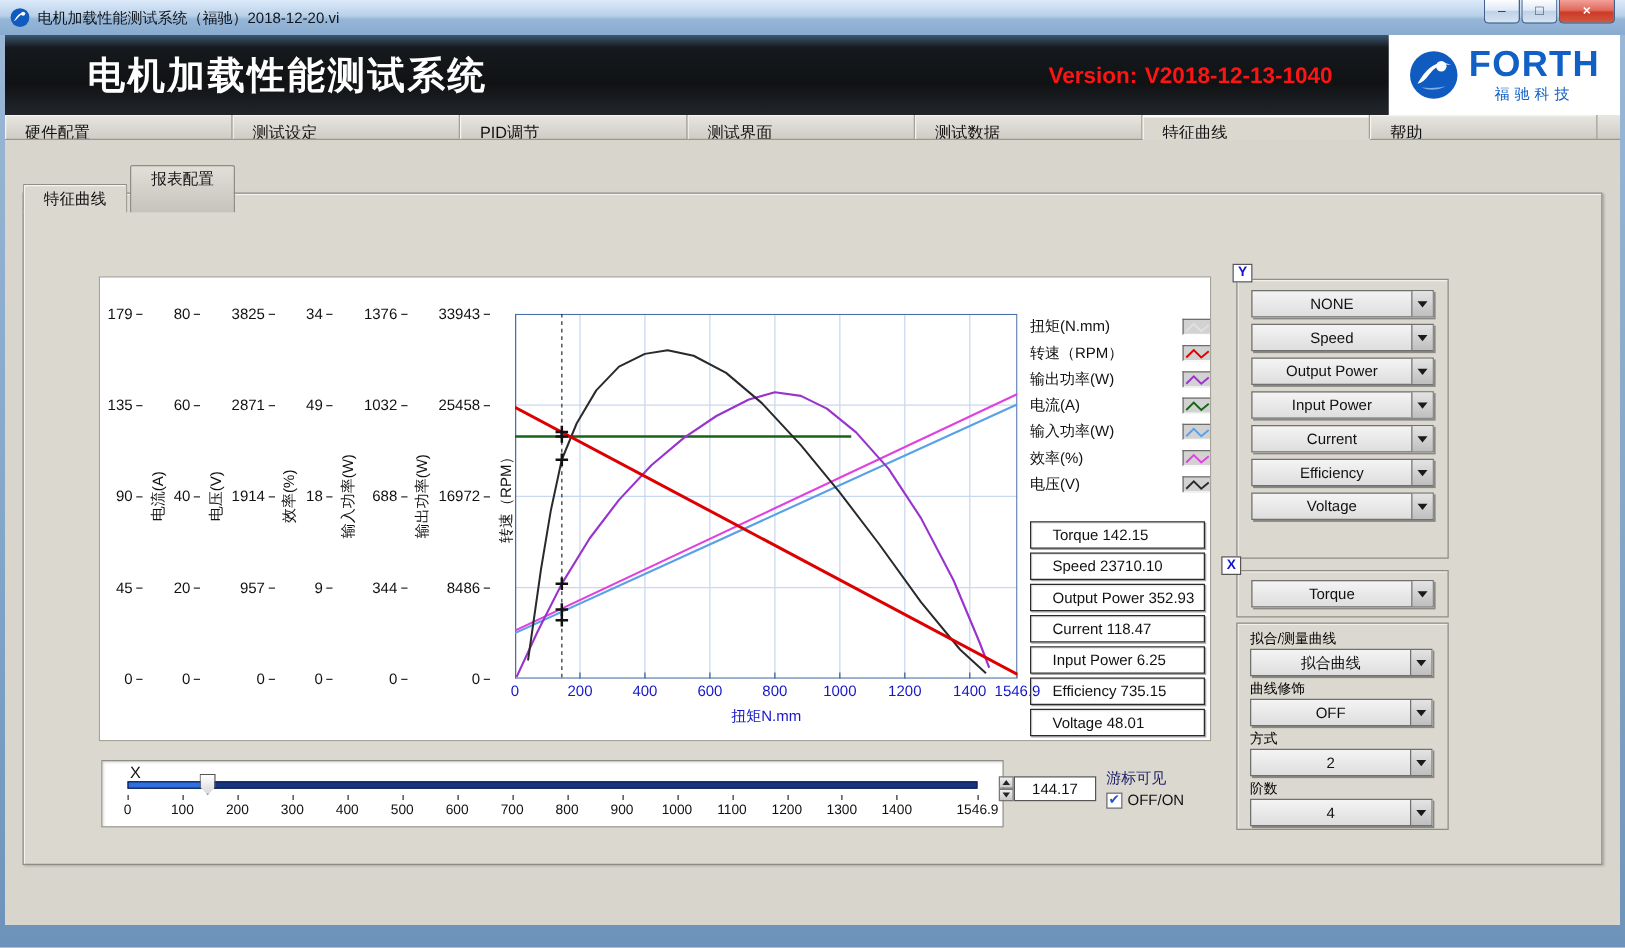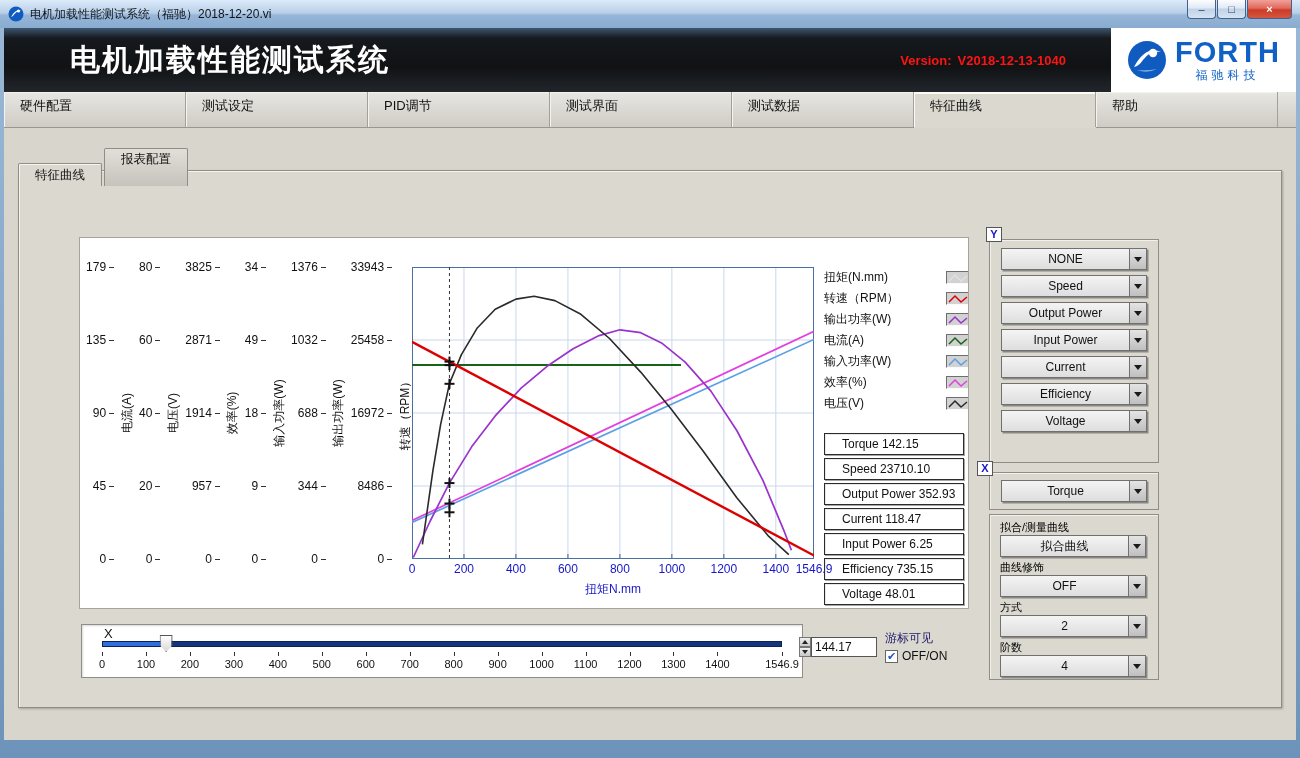--- a/index.html
+++ b/index.html
@@ -26,30 +26,30 @@
   
   .app { position:absolute; top:28px; left:4px; right:4px; bottom:18px;
     display:flex; flex-direction:column; background:#d8d5cd; }
 
   
   .header { height:64px; flex:0 0 auto; display:flex; align-items:center;
     background:linear-gradient(180deg,#3c566f 0%,#16191d 16%,#101214 60%,#22262b 100%);padding-left:40px; }
   .header-title { font-size:30px; font-weight:bold; color:#ffffff;
     padding-left:26px; letter-spacing:2px; white-space:nowrap; }
   .version { margin-left:auto; margin-right:45px; display:flex; gap:6px;
-    font-size:13px; font-weight:bold; color:#ff1414; white-space:nowrap; }
+    font-size:18px; font-weight:bold; color:#ff1414; white-space:nowrap; }
   .logo-box { width:185px; height:64px; background:#ffffff; flex:0 0 auto;
     display:flex; align-items:center; justify-content:center; gap:8px; }
   .logo-icon { width:40px; height:40px; flex:0 0 auto; }
   .logo-texts { display:flex; flex-direction:column; align-items:center; }
   .logo-main { font-size:29px; font-weight:bold; color:#1160c6; letter-spacing:1px; line-height:30px; }
   .logo-sub { font-size:12px; color:#1160c6; letter-spacing:4px; }
 
   
-  .tabstrip { height:36px; flex:0 0 auto; display:flex;
+  .tabstrip { height:20px; flex:0 0 auto; display:flex;
     background:linear-gradient(180deg,#e8e6e1,#cfccc5); border-bottom:1px solid #9a978f; }
   .tab { flex:0 0 182px; line-height:27px; padding-left:16px; font-size:13px; color:#111;
     border-right:1px solid #a3a099; white-space:nowrap; overflow:hidden;
     box-shadow:inset 1px 1px 0 #f5f3ee; }
   .tab.active { background:#dbd8d0; box-shadow:inset 1px 2px 0 #fbfaf7, 0 1px 0 #dbd8d0; }
 
   
   .content { position:relative; flex:1; background:#d8d5cd; }
   .subtabs { position:absolute; left:14px; top:20px; display:flex; align-items:flex-end; z-index:3; }
   .subtab { padding:0 16px; line-height:21px; height:38px; font-size:12.5px; color:#111;
@@ -109,21 +109,21 @@
   .slider-scale .slabel { position:absolute; top:6px; transform:translateX(-50%);
     font-size:11px; color:#111; white-space:nowrap; }
 
   .spinner { position:absolute; left:780px; top:466px; display:flex; align-items:center; }
   .spin-arrows { display:flex; flex-direction:column; width:12px; height:20px; }
   .spin-btn { flex:1; background:linear-gradient(180deg,#f0f0f0,#c8c8c8);
     border:1px solid #777; display:flex; align-items:center; justify-content:center; }
   .tri-up { width:0; height:0; border:3px solid transparent; border-bottom:4px solid #222; margin-top:-3px; }
   .tri-dn { width:0; height:0; border:3px solid transparent; border-top:4px solid #222; margin-bottom:-3px; }
   .spin-value { width:66px; height:20px; border:1px solid #555; background:#fff;
-    font-size:12px; padding:0 3px; font-family:inherit; color:#111; }
+    font-size:12px; padding:0 3px; font-family:inherit; color:#111;text-align:center; }
 
   .cursor-visible-label { position:absolute; left:866px; top:459px; font-size:12px; color:#1a1a66; }
   .cursor-check-row { position:absolute; left:866px; top:478px; display:flex; align-items:center; gap:4px; }
   .checkbox { width:13px; height:13px; background:#fff; border:1px solid #666;
     font-size:11px; color:#2255cc; line-height:11px; text-align:center; font-weight:bold; }
   .checkbox-label { font-size:12px; color:#111; }
 
   
   .corner-tab { position:absolute; width:16px; height:15px; background:#fff;
     border:1px solid #555; color:#1515c8; font-weight:bold; font-size:11px;

